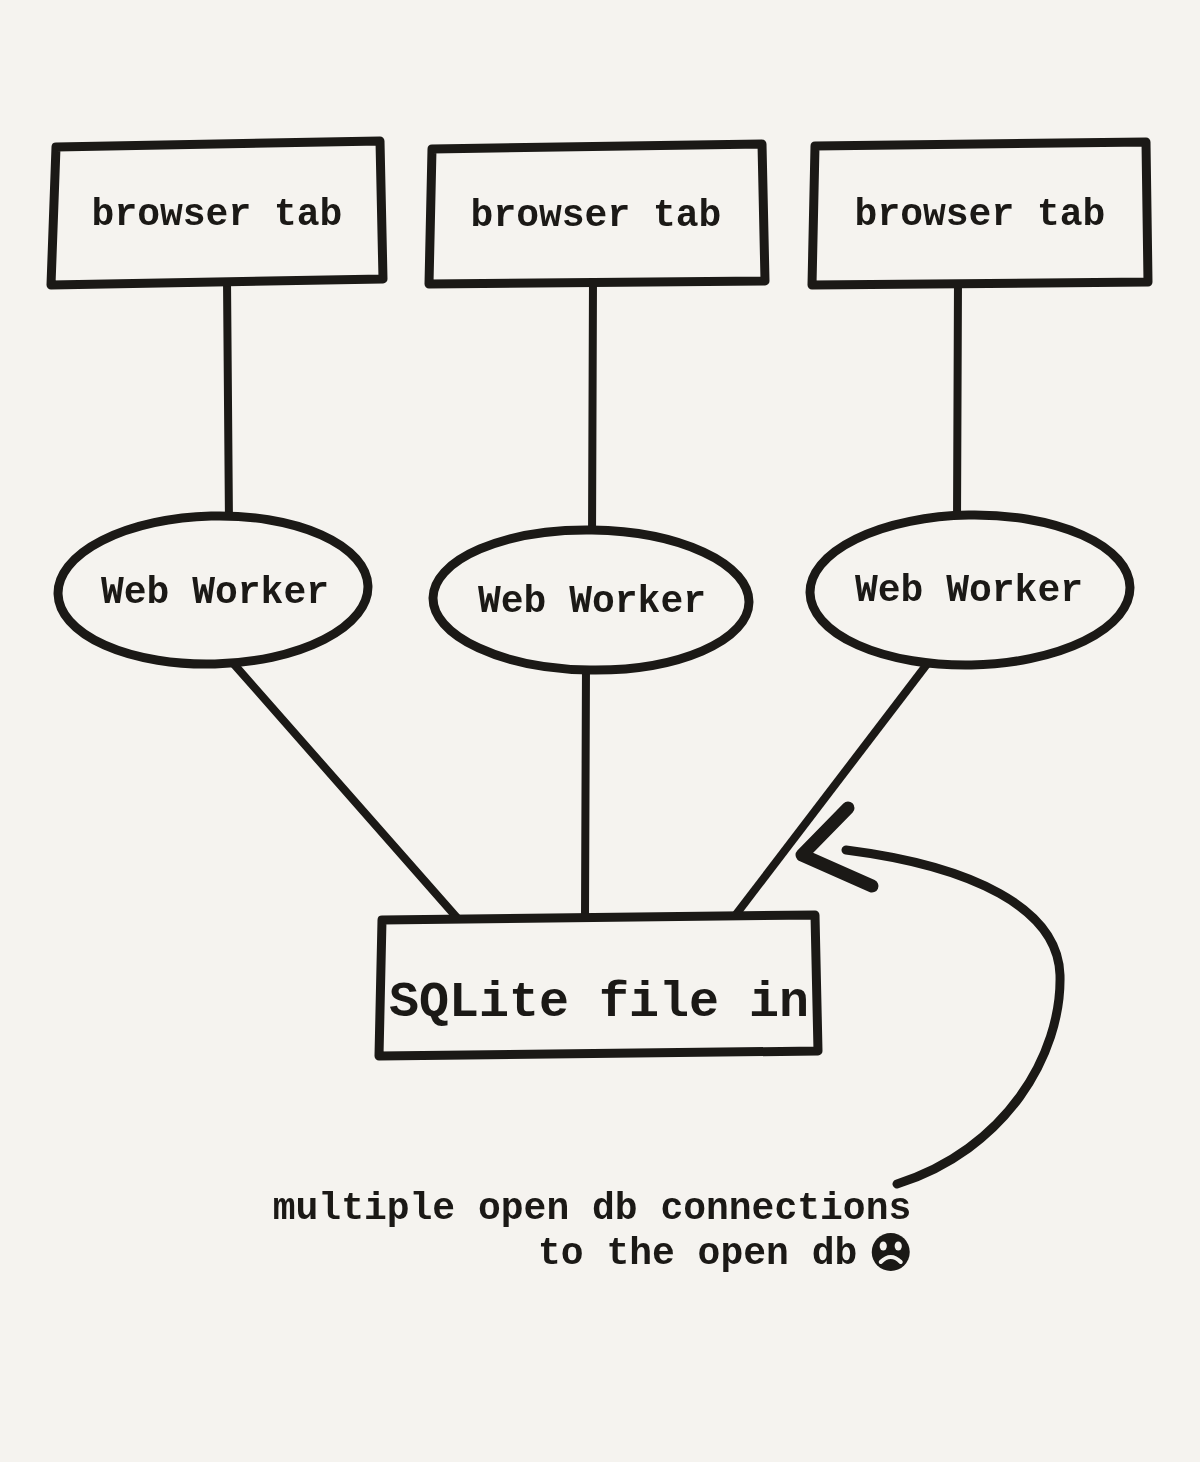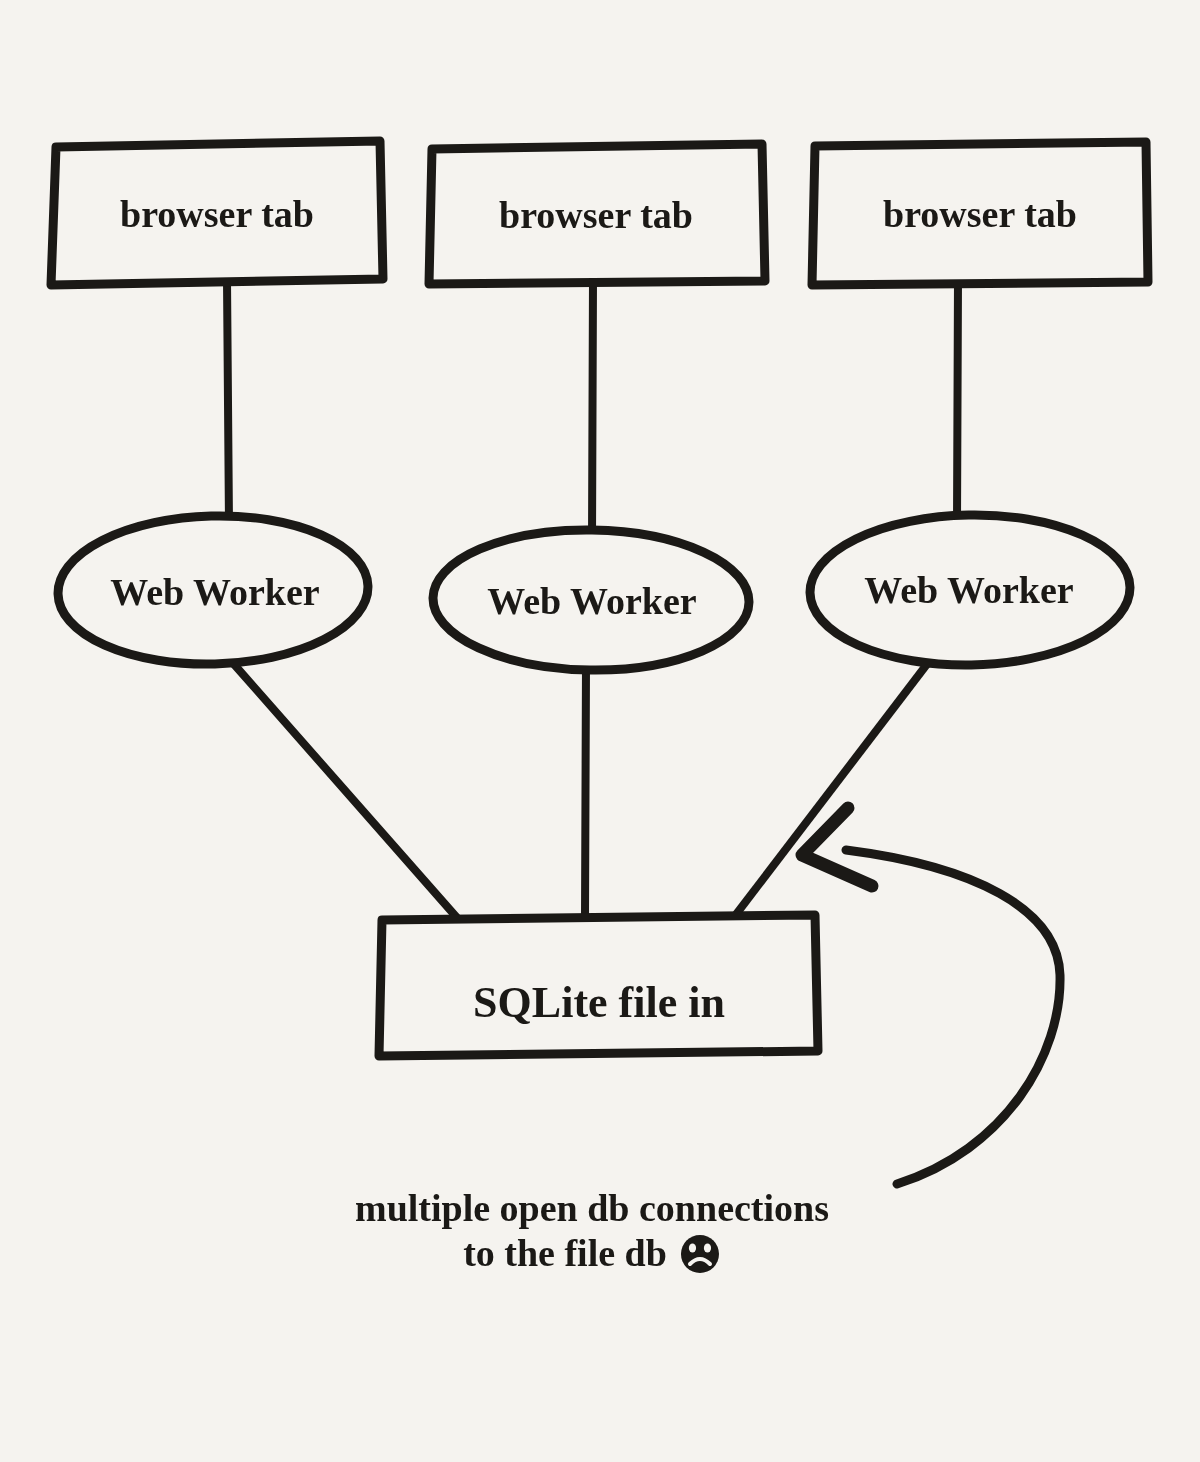--- a/index.html
+++ b/index.html
@@ -6,56 +6,56 @@
     margin: 0;
     padding: 0;
     background: #e9e7e3;
   }
   .canvas {
     position: relative;
     width: 1200px;
     height: 1462px;
     background: #f5f3ef;
     overflow: hidden;
-    font-family: Liberation Serif, serif;
+    font-family: Liberation Mono, monospace;
     color: #1b1916;
   }
   .layer {
     position: absolute;
     left: 0;
     top: 0;
   }
   .label {
     position: absolute;
     transform: translate(-50%, -50%);
     font-size: 38px;
     font-weight: 700;
     white-space: nowrap;
     letter-spacing: 0px;
   }
   .db-label {
     position: absolute;
     left: 599px;
     top: 1003px;
     transform: translate(-50%, -50%);
-    font-size: 44px;
+    font-size: 50px;
     font-weight: 700;
     line-height: 44px;
     text-align: center;
     white-space: nowrap;
   }
   .annotation {
     position: absolute;
     left: 592px;
     top: 1186px;
     transform: translateX(-50%);
     font-size: 38px;
     font-weight: 700;
     line-height: 45px;
-    text-align: center;
+    text-align: right;
     white-space: nowrap;
   }
   .annotation .face-icon {
     display: inline-block;
     vertical-align: -9px;
     margin-left: 12px;
   }
   .sketch {
     stroke: #1b1916;
     stroke-linecap: round;
@@ -111,21 +111,21 @@
   <div class="label" style="left:592px; top:601px;">Web Worker</div>
   <div class="label" style="left:969px; top:590px;">Web Worker</div>
 
   <div class="db-label">
     <div>SQLite file in</div>
   </div>
 
   <div class="annotation">
     <div>multiple open db connections</div>
     <div>
-      <span>to the file db</span><svg class="face-icon" width="42" height="42" viewBox="0 0 42 42">
+      <span>to the open db</span><svg class="face-icon" width="42" height="42" viewBox="0 0 42 42">
         <circle cx="21" cy="21" r="19" fill="#1b1916"></circle>
         <ellipse cx="13.5" cy="15" rx="3.6" ry="4.6" fill="#f5f3ef"></ellipse>
         <ellipse cx="28.5" cy="15" rx="3.6" ry="4.6" fill="#f5f3ef"></ellipse>
         <path d="M11,31 Q21,21 31,31" stroke="#f5f3ef" stroke-width="4" fill="none" stroke-linecap="round"></path>
       </svg>
     </div>
   </div>
 
 </div>
 

